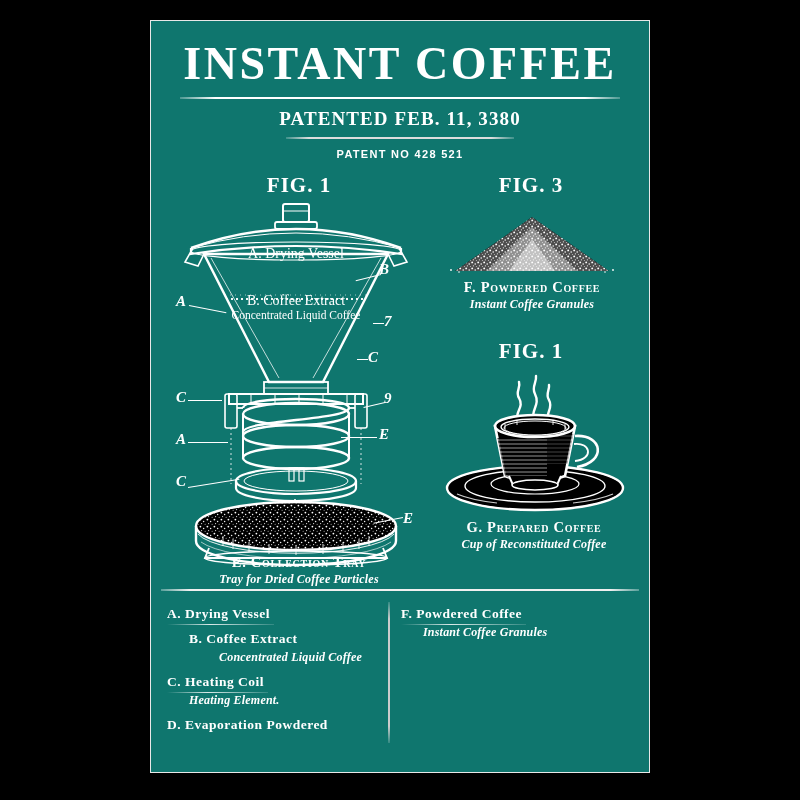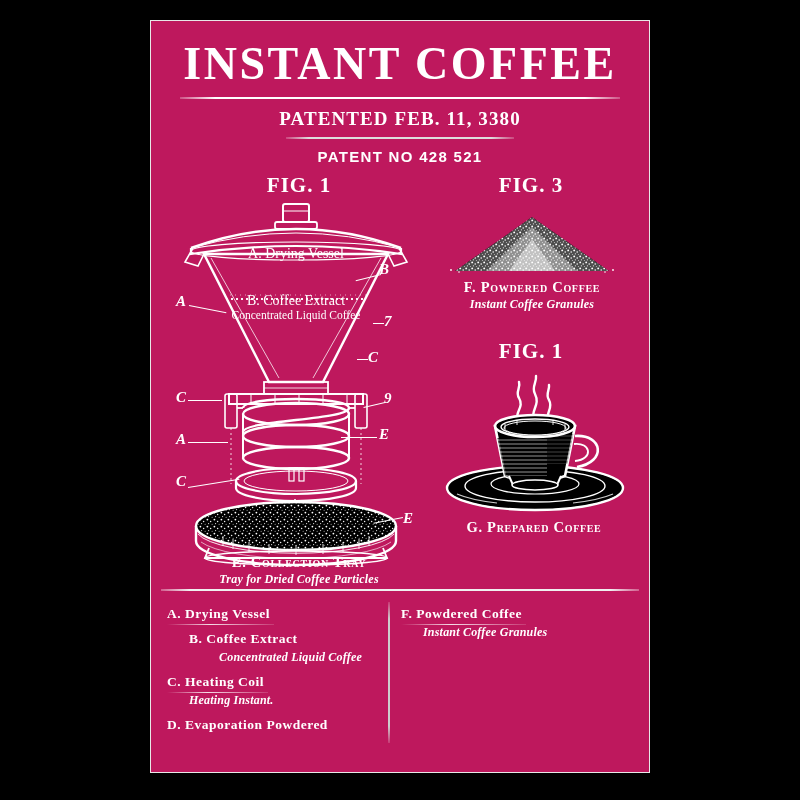--- a/index.html
+++ b/index.html
@@ -13,21 +13,21 @@
     color: #ffffff;
     position: relative;
   }
 
   
   #poster {
     position: absolute;
     left: 150px; top: 20px;
     width: 500px; height: 753px;
     border: 1.5px solid #e8e8e8;
-    background: #be185d;
+    background: #0f766e;
   }
 
   
   .title-block { position: absolute; left: 0; top: 0; width: 100%; text-align: center; }
   .main-title {
     font-family: "Liberation Serif", "DejaVu Serif", serif;
     font-size: 46px;
     font-weight: 700;
     letter-spacing: 2.5px;
     line-height: 1;
@@ -46,21 +46,21 @@
     letter-spacing: 1.1px;
     margin-top: 9px;
   }
   .rule-narrow {
     width: 228px; height: 1.5px;
     background: linear-gradient(to right, rgba(255,255,255,.2), #ddd 10%, #ddd 90%, rgba(255,255,255,.2));
     margin: 7px auto 0;
   }
   .patent-no {
     font-family: "Liberation Sans", "DejaVu Sans", sans-serif;
-    font-size: 15px;
+    font-size: 11px;
     font-weight: 700;
     letter-spacing: 1.3px;
     margin-top: 9px;
   }
 
   
   .fig-label {
     position: absolute;
     font-family: "Liberation Serif", "DejaVu Serif", serif;
     font-size: 21px;
@@ -435,28 +435,29 @@
         </g>
 
         <path d="M72,110 L76,119 L120,119 L124,110" fill="#000" stroke="#fff" stroke-width="2"></path>
         <ellipse cx="98" cy="119" rx="23" ry="5" fill="#000" stroke="#fff" stroke-width="1.6"></ellipse>
       </g>
     </svg>
   </div>
 
   <div class="cap" style="left:288px; top:498px; width:190px;">
     <div class="cap-main">G. Prepared Coffee</div>
+    <div class="cap-sub">Cup of Reconstituted Coffee</div>
   </div>
 
   <div class="legend-rule"></div>
   <div class="legend-vrule"></div>
 
   <div class="legend-col" id="legend-left">
       <div class="legend-entry"><div class="legend-title">A. Drying Vessel<span class="uline"></span></div></div>
       <div class="legend-entry indent"><div class="legend-title">B. Coffee Extract</div><div class="legend-desc">Concentrated Liquid Coffee</div></div>
-      <div class="legend-entry"><div class="legend-title">C. Heating Coil<span class="uline"></span></div><div class="legend-desc">Heating Instant.</div></div>
+      <div class="legend-entry"><div class="legend-title">C. Heating Coil<span class="uline"></span></div><div class="legend-desc">Heating Element.</div></div>
       <div class="legend-entry"><div class="legend-title">D. Evaporation Powdered</div></div>
     </div>
   <div class="legend-col" id="legend-right">
       <div class="legend-entry"><div class="legend-title">F. Powdered Coffee<span class="uline"></span></div><div class="legend-desc">Instant Coffee Granules</div></div>
     </div>
 
 </div>
 
 </body></html>

